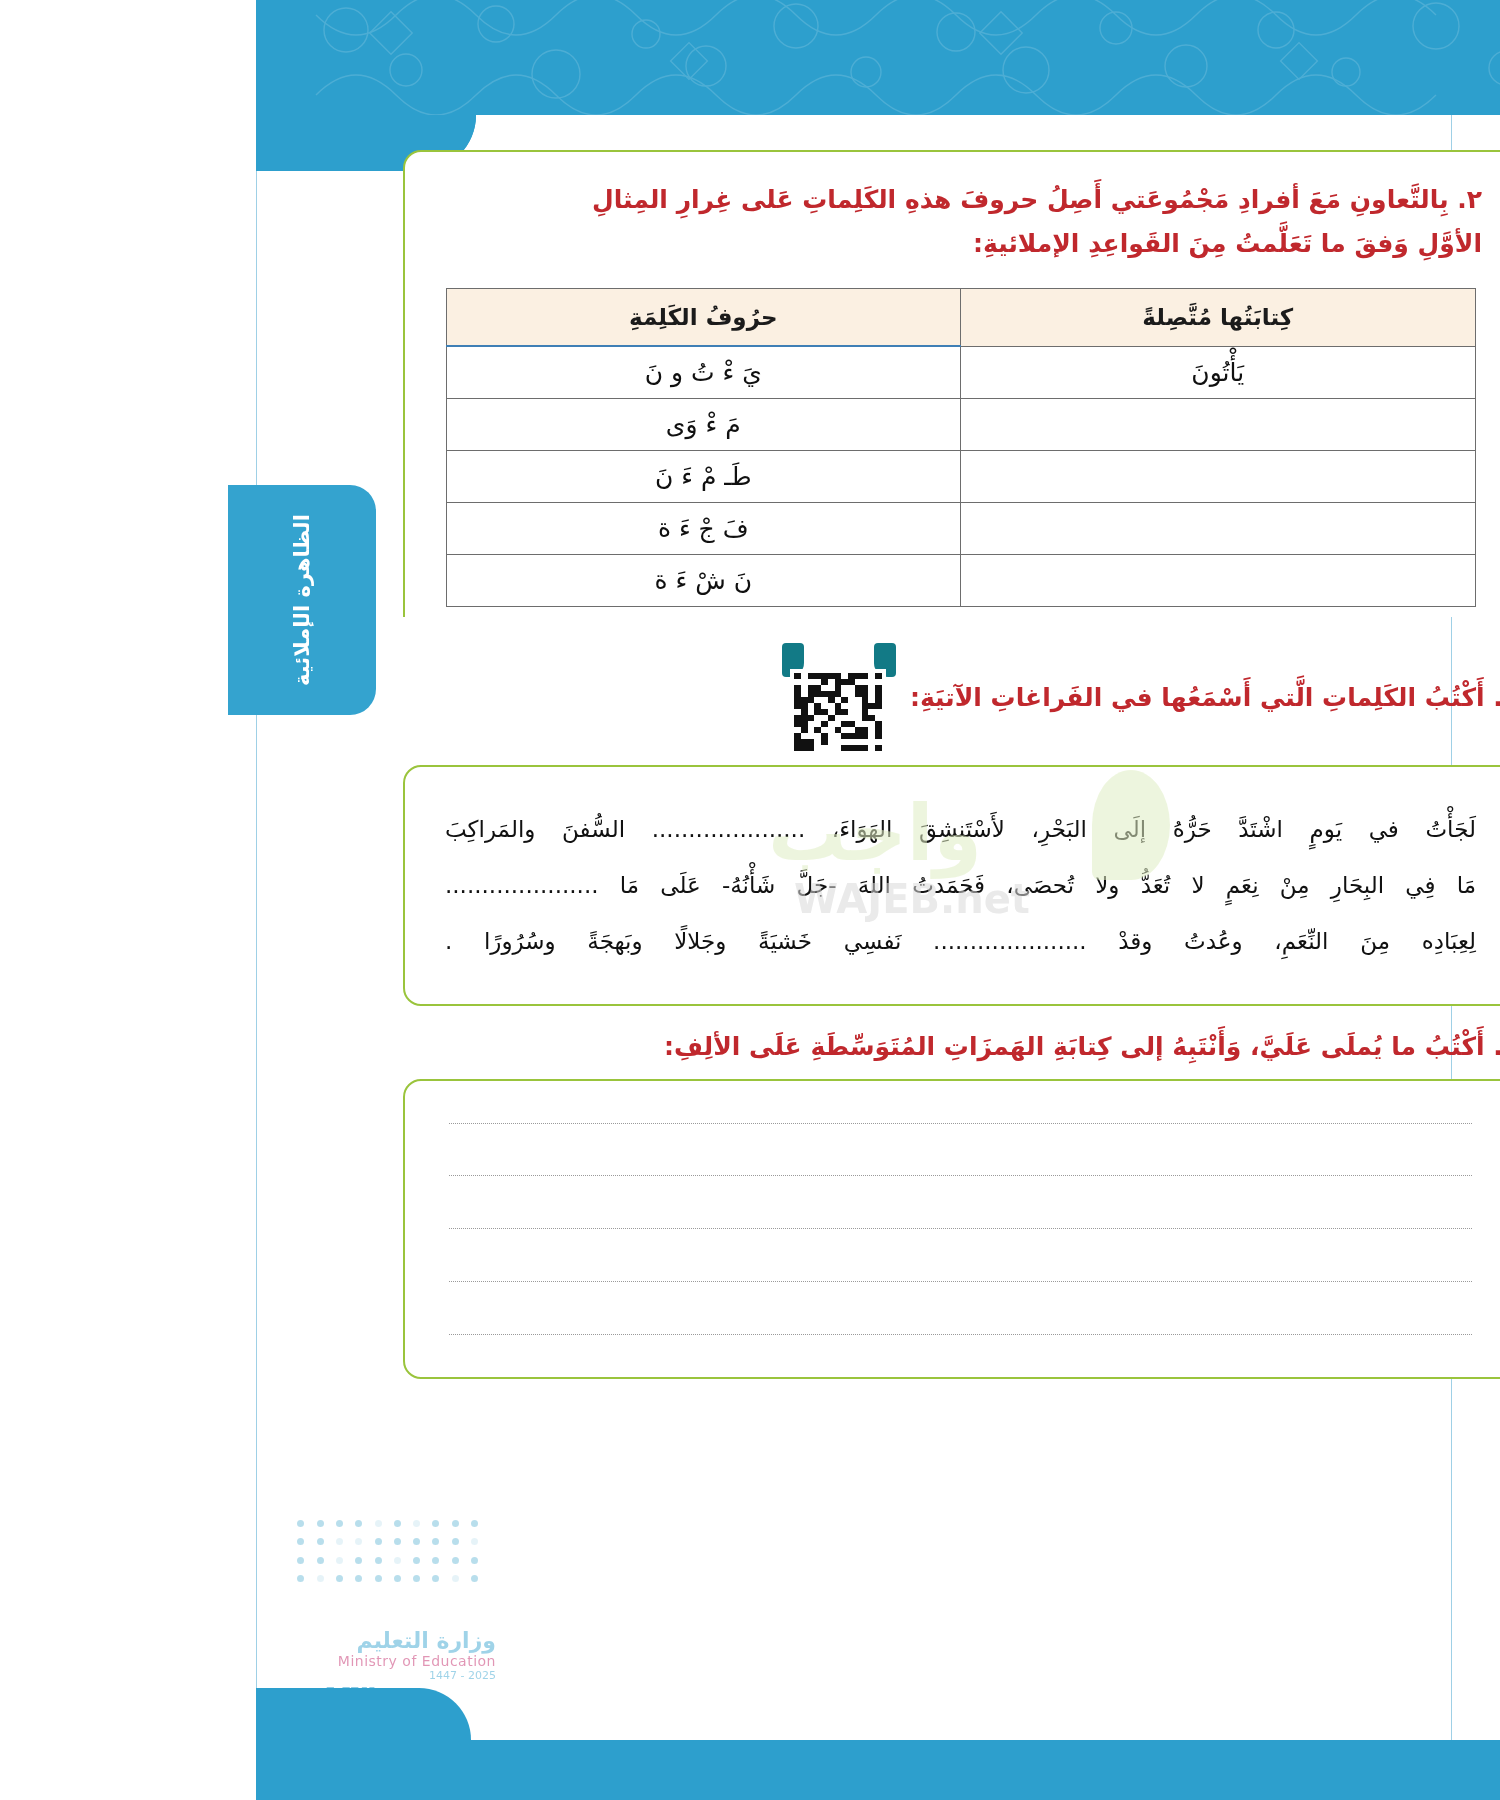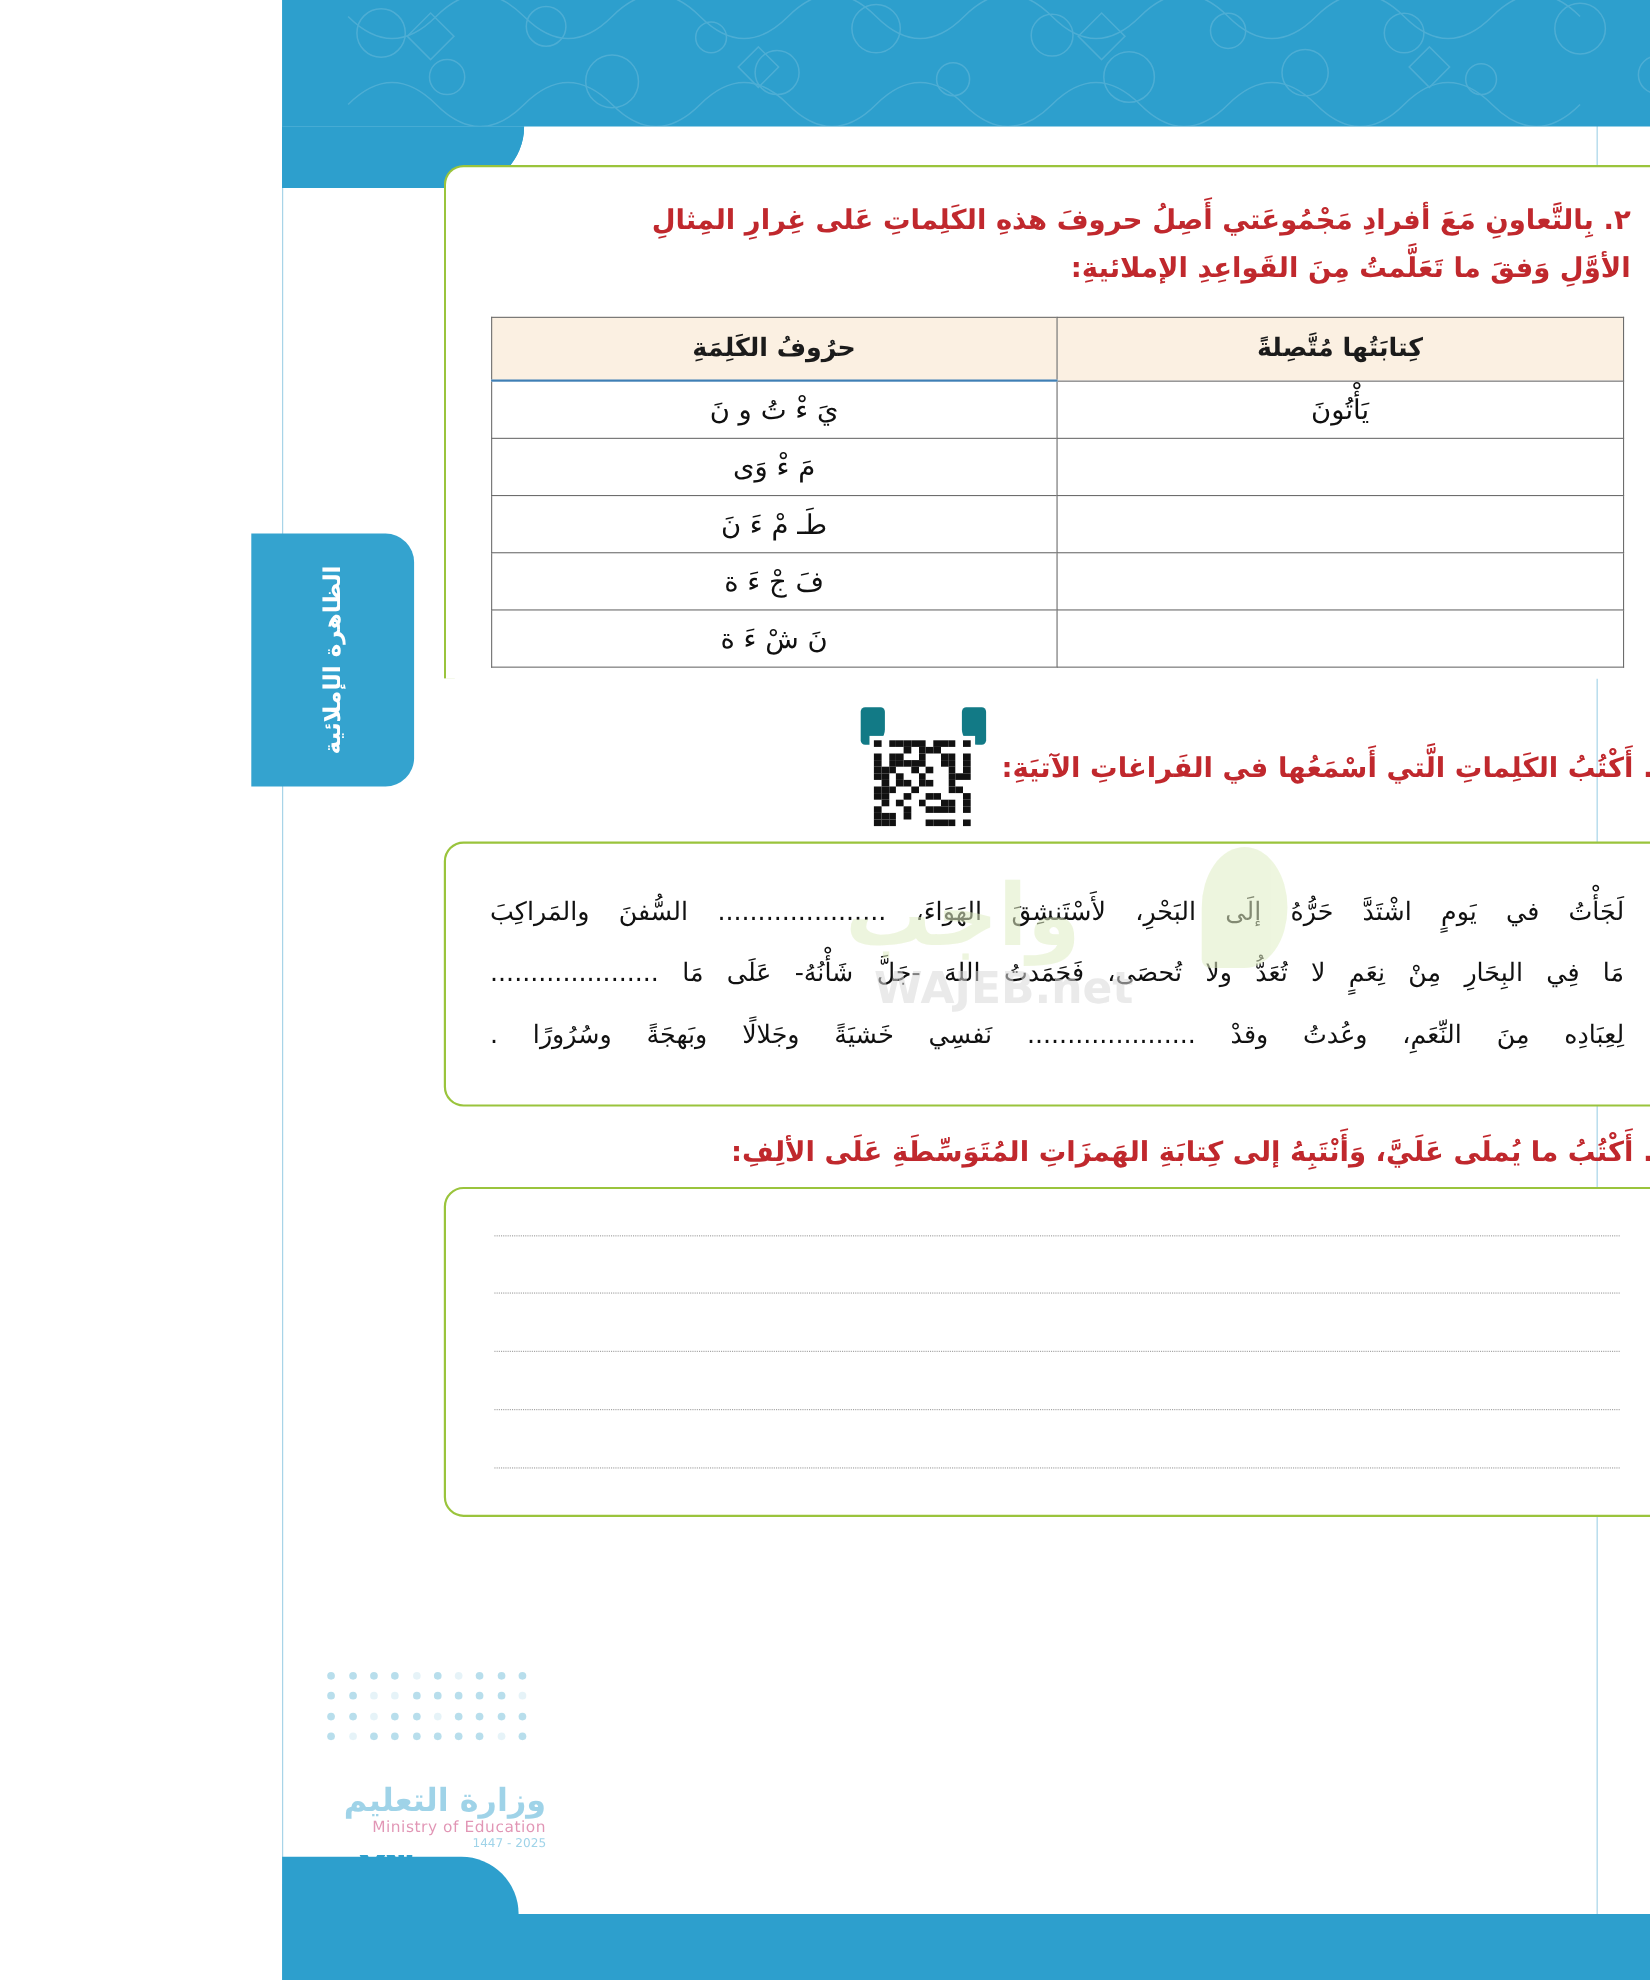--- a/index.html
+++ b/index.html
@@ -269,21 +269,21 @@
     font-size: 40px;
     font-weight: bold;
     direction: rtl;
   }
   .moe {
     position: absolute;
     left: 88px; bottom: 118px;
     width: 200px;
     opacity: .45;
   }
-  .moe-ar { color: #2d9fcd; font-size: 29px; font-weight: bold; direction: rtl; }
+  .moe-ar { color: #2d9fcd; font-size: 22px; font-weight: bold; direction: rtl; }
   .moe-en { color: #be185d; font-size: 14px; letter-spacing: .5px; }
   .moe-yr { color: #2d9fcd; font-size: 11px; }
   .dots-deco {
     position: absolute;
     left: 80px; bottom: 210px;
     width: 190px; height: 70px;
     display: grid;
     grid-template-columns: repeat(10, 1fr);
     grid-template-rows: repeat(4, 1fr);
     gap: 3px;

